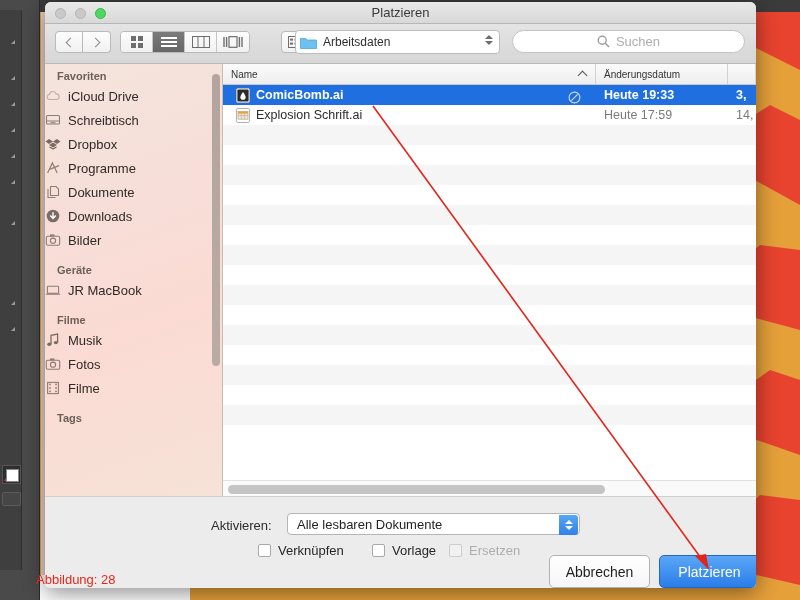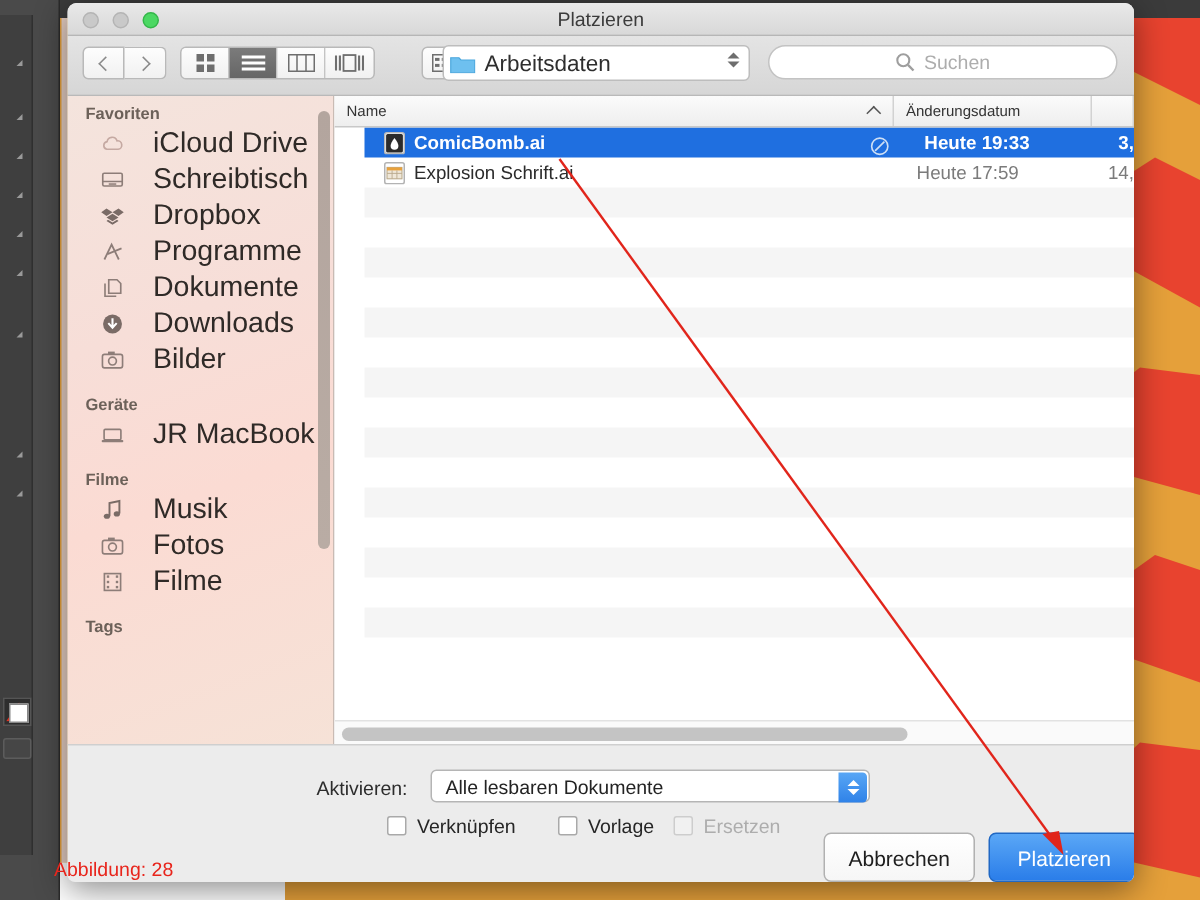--- a/index.html
+++ b/index.html
@@ -141,21 +141,21 @@
     background: linear-gradient(to bottom, #fdfdfd, #f1f1f1);
     border: 1px solid #b9b9b9; border-radius: 4px;
     display: flex; align-items: center; justify-content: center; gap: 3px;
   }
 
   #path-popup {
     position: absolute; left: 250px; top: 6px; width: 205px; height: 24px;
     background: #fff; border: 1px solid #bdbdbd; border-radius: 4px;
     display: flex; align-items: center; padding: 0 4px;
   }
-  #path-label { font-size: 15px; color: #2e2e2e; margin-left: 6px; }
+  #path-label { font-size: 12px; color: #2e2e2e; margin-left: 6px; }
   #path-stepper {
     position: absolute; right: 6px; top: 4px;
     display: flex; flex-direction: column; gap: 2px; align-items: center;
   }
   .tri-up {
     width: 0; height: 0; border-left: 4px solid transparent;
     border-right: 4px solid transparent; border-bottom: 4px solid #6e6e6e;
   }
   .tri-dn {
     width: 0; height: 0; border-left: 4px solid transparent;
@@ -177,23 +177,23 @@
     position: relative; width: 178px; height: 100%;
     background: linear-gradient(160deg, #f4e4dd 0%, #f7ded8 35%, #fbdbd3 60%, #f6e2d7 100%);
     border-right: 1px solid #c9bbb4;
     overflow: hidden;
   }
   .sb-head {
     font-size: 11px; font-weight: bold; color: #6c6159;
     padding: 6px 0 2px 12px;
   }
   .sb-item {
-    display: flex; align-items: center; gap: 19px;
-    height: 24px; padding-left: 22px;
-    font-size: 19px; color: #2f2a27;
+    display: flex; align-items: center; gap: 7px;
+    height: 24px; 
+    font-size: 13px; color: #2f2a27;
   }
   .sb-icon { width: 16px; height: 16px; display: block; flex: none; }
   #sidebar-scrollbar {
     position: absolute; right: 2px; top: 8px; width: 8px; height: 375px;
   }
   #sidebar-thumb {
     position: absolute; left: 0; top: 2px; width: 8px; height: 292px;
     background: linear-gradient(to bottom, #b3a59e, #b9aca4);
     border-radius: 4px;
   }
@@ -215,21 +215,21 @@
   #col-date { width: 132px; }
   #col-size { flex: 1; }
   #sort-chevron {
     position: absolute; right: 9px; top: 8px;
     width: 7px; height: 7px;
     border-left: 1.4px solid #555; border-top: 1.4px solid #555;
     transform: rotate(45deg);
   }
   .row {
     display: flex; height: 20px; align-items: center;
-    font-size: 12.5px; color: #2b2b2b; margin-left: 20px;
+    font-size: 12.5px; color: #2b2b2b;
   }
   .row.alt { background: #f5f5f5; }
   .row.selected { background: #1f6fe0; color: #fff; font-weight: bold; }
   .cell-name {
     width: 373px; display: flex; align-items: center; gap: 6px;
     padding-left: 13px; position: relative;
   }
   .cell-date { width: 132px; padding-left: 8px; color: #7b7b7b; }
   .row.selected .cell-date { color: #fff; }
   .cell-size { flex: 1; padding-left: 8px; color: #7b7b7b; text-align: left; }

